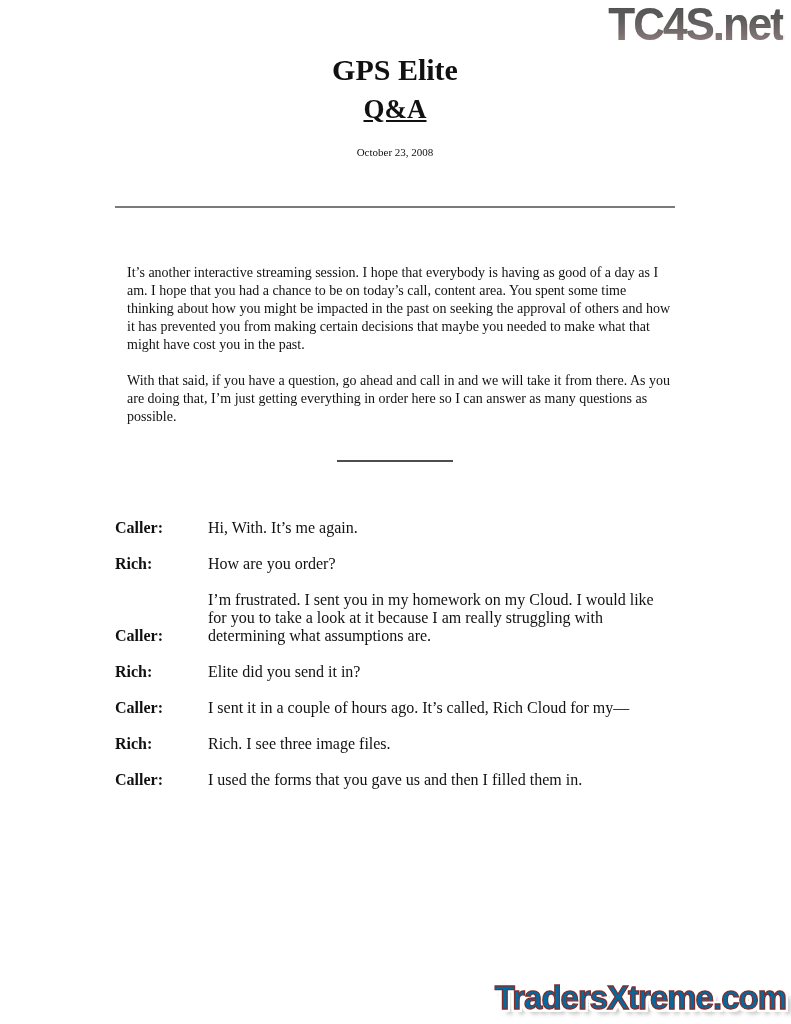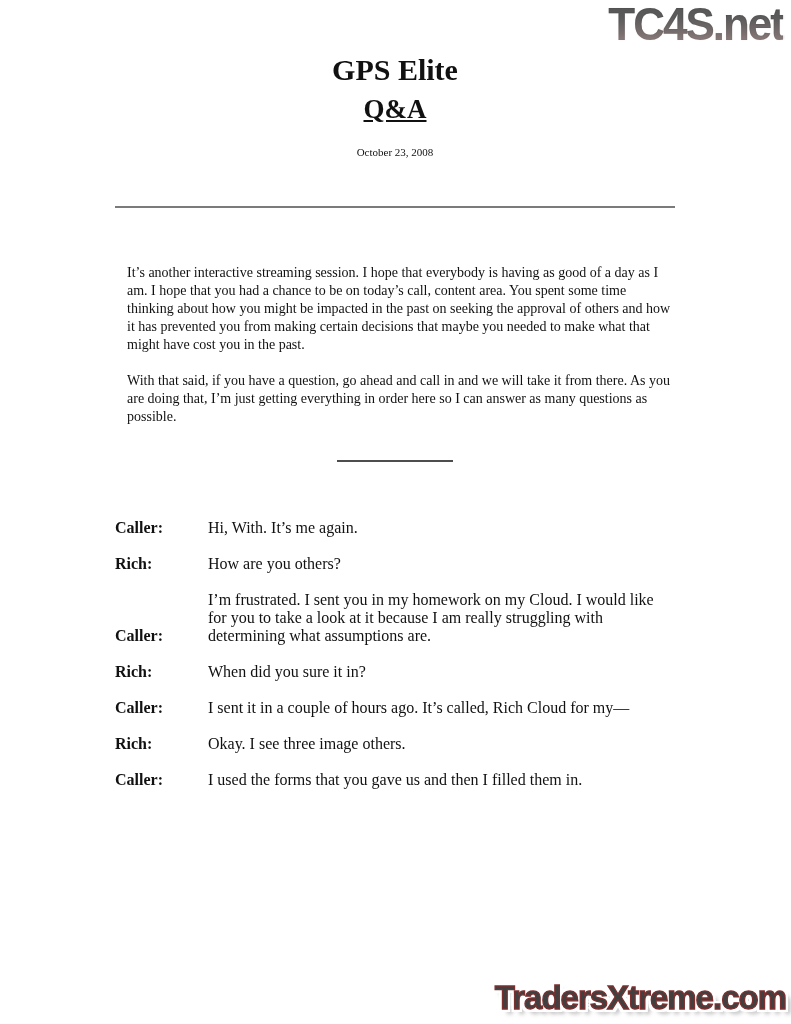--- a/index.html
+++ b/index.html
@@ -107,21 +107,21 @@
   
   .footer-logo {
     position: absolute;
     right: 5px;
     bottom: 8px;
     font-family: "Liberation Sans", sans-serif;
     font-weight: 700;
     font-size: 33px;
     line-height: 36px;
     letter-spacing: -1px;
-    color: #404040;
+    color: #0369a1;
     -webkit-text-stroke: 1.3px #7c2f2f;
     white-space: nowrap;
     text-shadow:
       -3px -3px 0 #ffffff,  3px -3px 0 #ffffff,
       -3px  3px 0 #ffffff,  3px  3px 0 #ffffff,
       -3px  0   0 #ffffff,  3px  0   0 #ffffff,
        0   -3px 0 #ffffff,  0    3px 0 #ffffff,
        5px  5px 4px rgba(130,130,130,0.6);
   }
 </style>
@@ -152,41 +152,41 @@
 
     <div class="dialogue">
 
       <div class="drow">
         <span class="speaker">Caller:</span>
         <span class="line">Hi, With. It’s me again.</span>
       </div>
 
       <div class="drow">
         <span class="speaker">Rich:</span>
-        <span class="line">How are you others?</span>
+        <span class="line">How are you order?</span>
       </div>
 
       <div class="drow">
         <span class="speaker">Caller:</span>
         <span class="line">I’m frustrated. I sent you in my homework on my Cloud. I would like for you to take a look at it because I am really struggling with determining what assumptions are.</span>
       </div>
 
       <div class="drow">
         <span class="speaker">Rich:</span>
-        <span class="line">When did you sure it in?</span>
+        <span class="line">Elite did you send it in?</span>
       </div>
 
       <div class="drow">
         <span class="speaker">Caller:</span>
         <span class="line">I sent it in a couple of hours ago. It’s called, Rich Cloud for my—</span>
       </div>
 
       <div class="drow">
         <span class="speaker">Rich:</span>
-        <span class="line">Okay. I see three image others.</span>
+        <span class="line">Rich. I see three image files.</span>
       </div>
 
       <div class="drow">
         <span class="speaker">Caller:</span>
         <span class="line">I used the forms that you gave us and then I filled them in.</span>
       </div>
 
     </div>
   </div>
 

